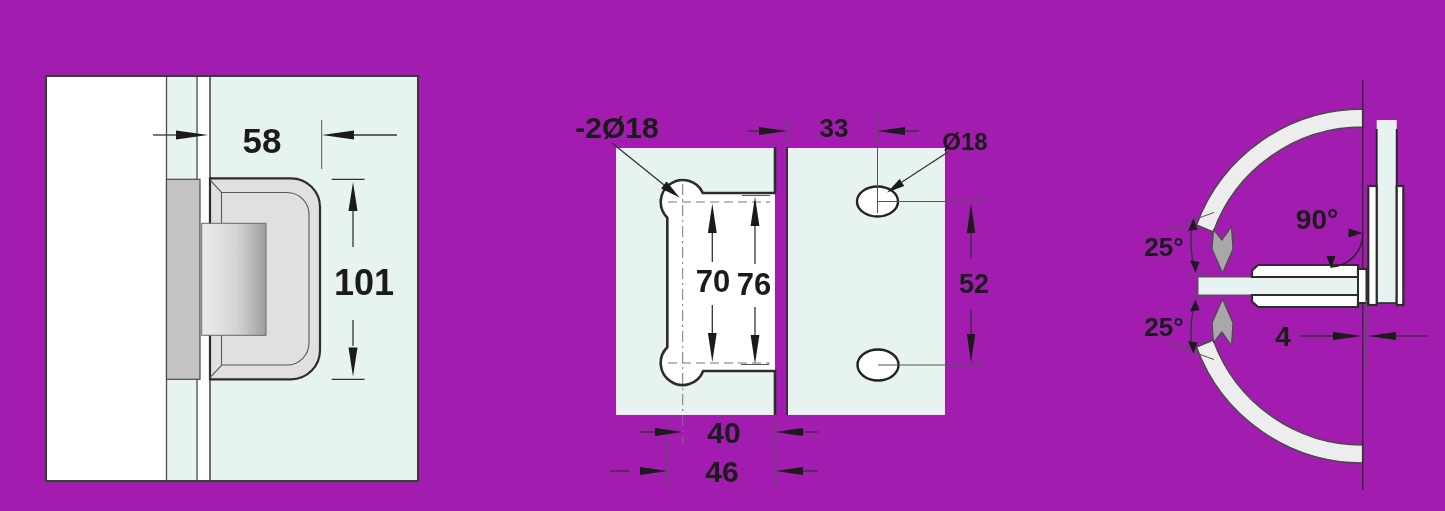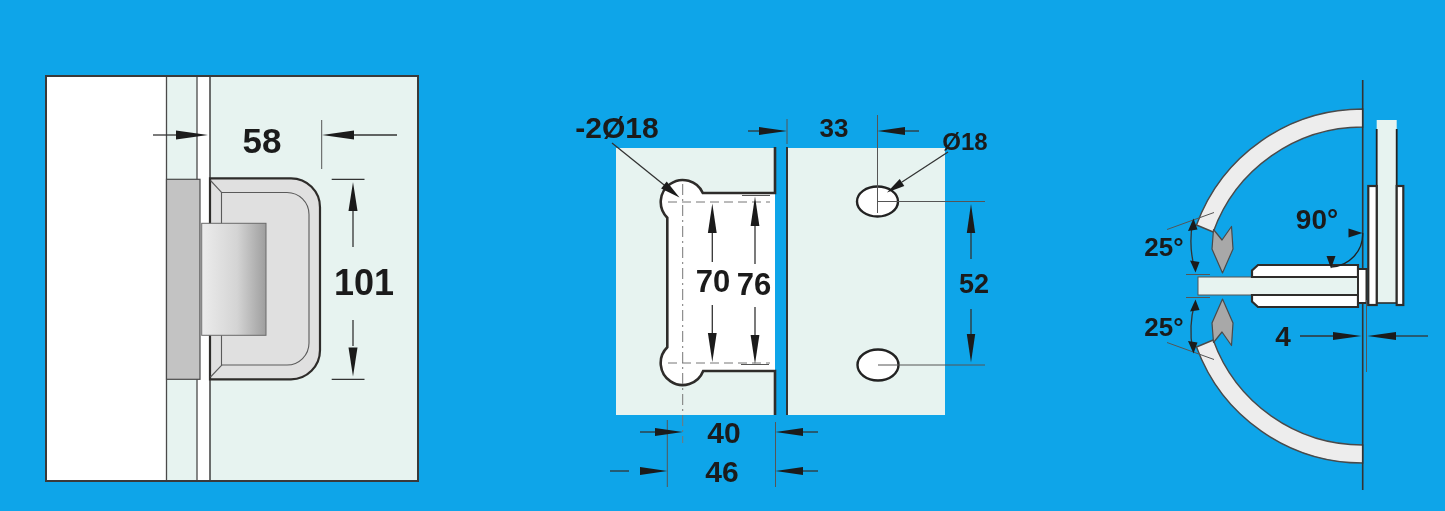--- a/index.html
+++ b/index.html
@@ -1,16 +1,16 @@
 <!DOCTYPE html>
 <html><head>
 <meta charset="utf-8">
 <style>
   html,body{margin:0;padding:0;background:#ffffff;}
-  .canvas{position:relative;width:1445px;height:511px;background:#0ea5e9;overflow:hidden;
+  .canvas{position:relative;width:1445px;height:511px;background:#a21caf;overflow:hidden;
           font-family:"Liberation Sans",sans-serif;}
   svg{display:block;}
   .dim-text{font-family:"Liberation Sans","DejaVu Sans",sans-serif;font-weight:bold;fill:#1b1b1b;}
   .thin{stroke:#555;stroke-width:1;fill:none;}
   .dimline{stroke:#333;stroke-width:1.3;fill:none;}
   .arrow{fill:#1b1b1b;stroke:none;}
 </style>
 </head>
 <body>
 

